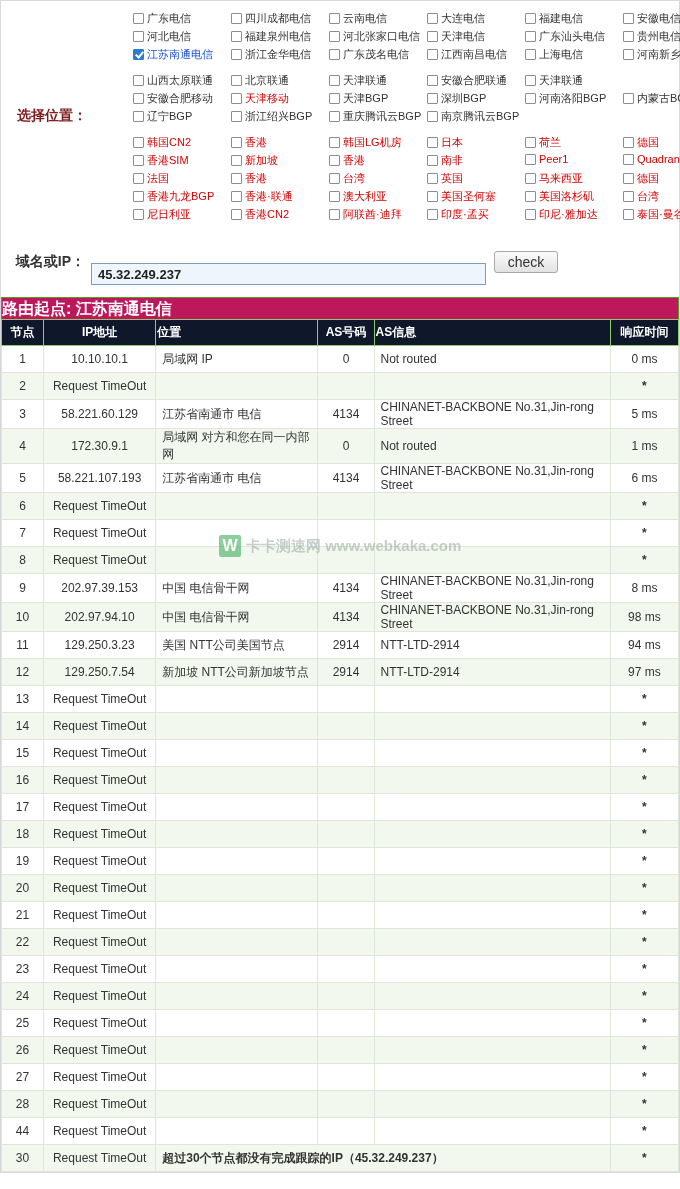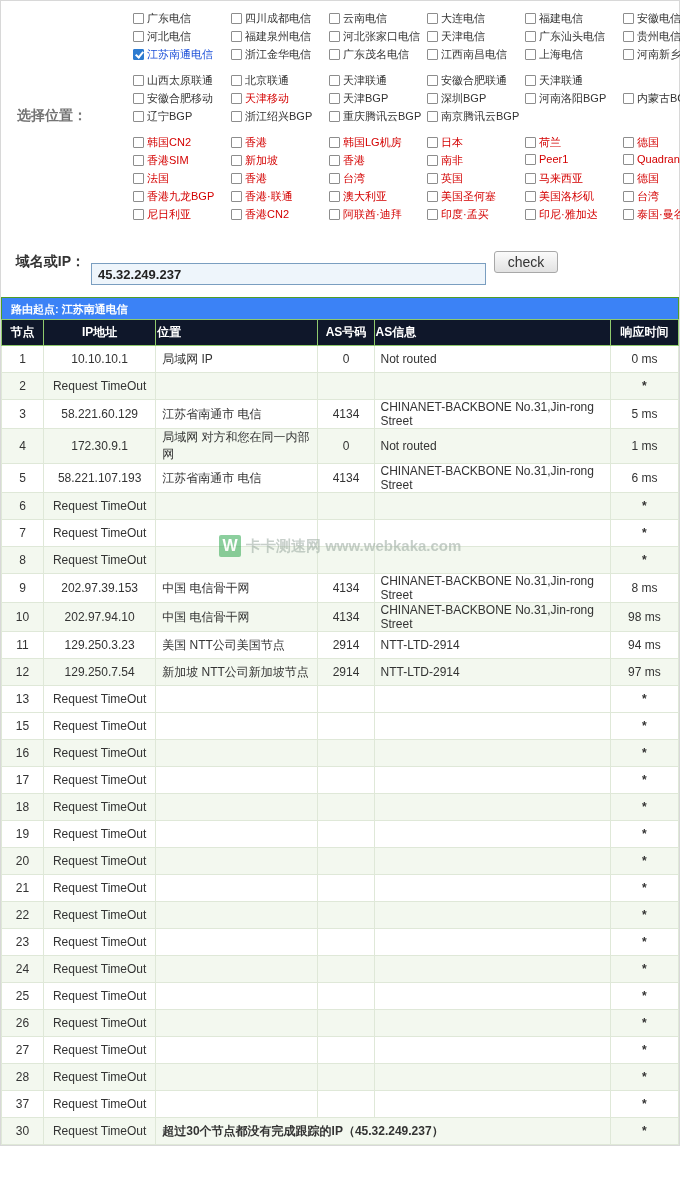--- a/index.html
+++ b/index.html
@@ -25,21 +25,21 @@
   
   .loc-wrap {
     display: flex;
     padding: 10px 0 4px 0;
   }
   .loc-label {
     width: 90px;
     min-width: 90px;
     font-size: 14px;
     font-weight: bold;
-    color: #737373;
+    color: #7f1d1d;
     text-align: right;
     padding-top: 96px;
     padding-right: 4px;
     box-sizing: border-box;
   }
   .loc-grid {
     flex: 1;
   }
   .loc-row {
     display: flex;
@@ -125,27 +125,27 @@
     border: 1px solid #a8a8a8;
     border-radius: 3px;
     font-size: 14px;
     color: #333;
     cursor: pointer;
     font-family: "Liberation Sans", sans-serif;
   }
 
   
   .origin-bar {
-    background: #3b82f6;
+    background: #be185d;
     color: #ffffff;
-    font-size: 11px;
+    font-size: 16px;
     font-weight: bold;
     height: 22px;
     line-height: 22px;
-    padding-left: 9px;
+    padding-left: 0;
     border: 1px solid #4f9e26;
     border-bottom: none;
     box-sizing: border-box;
   }
   table.trace {
     width: 678px;
     border-collapse: collapse;
     table-layout: fixed;
   }
   table.trace th {
@@ -616,20 +616,28 @@
           <td class="c-time">97 ms</td>
         </tr>
         <tr>
           <td class="c-node">13</td>
           <td class="c-ip">Request TimeOut</td>
           <td class="c-loc"></td>
           <td class="c-as"></td>
           <td class="c-asinfo"></td>
           <td class="c-time star">*</td>
         </tr>
+        <tr class="alt">
+          <td class="c-node">14</td>
+          <td class="c-ip">Request TimeOut</td>
+          <td class="c-loc"></td>
+          <td class="c-as"></td>
+          <td class="c-asinfo"></td>
+          <td class="c-time star">*</td>
+        </tr>
         <tr>
           <td class="c-node">15</td>
           <td class="c-ip">Request TimeOut</td>
           <td class="c-loc"></td>
           <td class="c-as"></td>
           <td class="c-asinfo"></td>
           <td class="c-time star">*</td>
         </tr>
         <tr class="alt">
           <td class="c-node">16</td>
@@ -729,21 +737,21 @@
         </tr>
         <tr class="alt">
           <td class="c-node">28</td>
           <td class="c-ip">Request TimeOut</td>
           <td class="c-loc"></td>
           <td class="c-as"></td>
           <td class="c-asinfo"></td>
           <td class="c-time star">*</td>
         </tr>
         <tr>
-          <td class="c-node">37</td>
+          <td class="c-node">44</td>
           <td class="c-ip">Request TimeOut</td>
           <td class="c-loc"></td>
           <td class="c-as"></td>
           <td class="c-asinfo"></td>
           <td class="c-time star">*</td>
         </tr>
         <tr class="alt">
           <td class="c-node">30</td>
           <td class="c-ip">Request TimeOut</td>
           <td class="final-msg" colspan="3">超过30个节点都没有完成跟踪的IP（45.32.249.237）</td>

